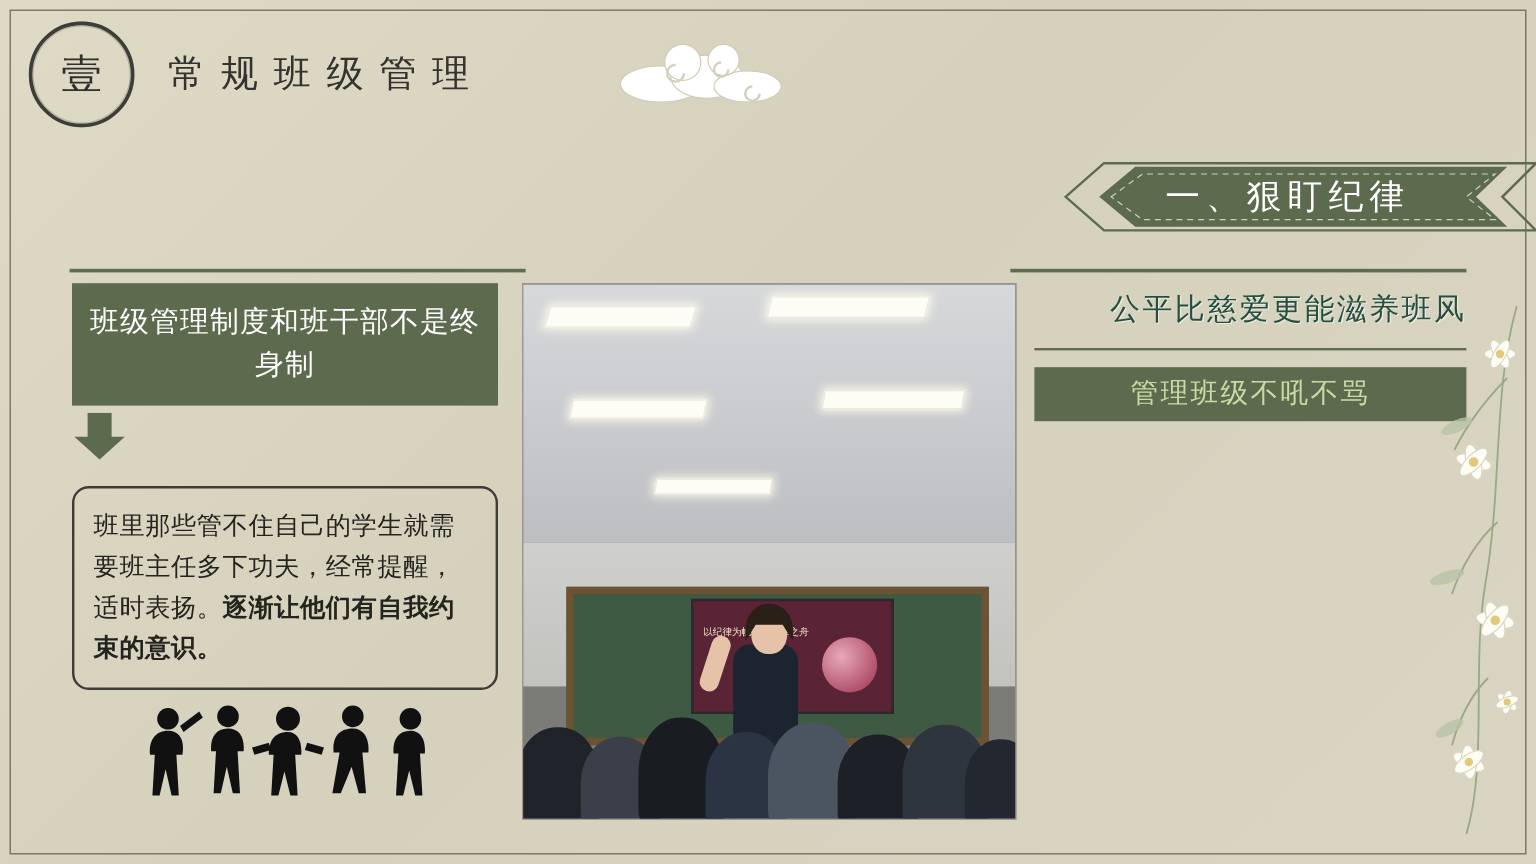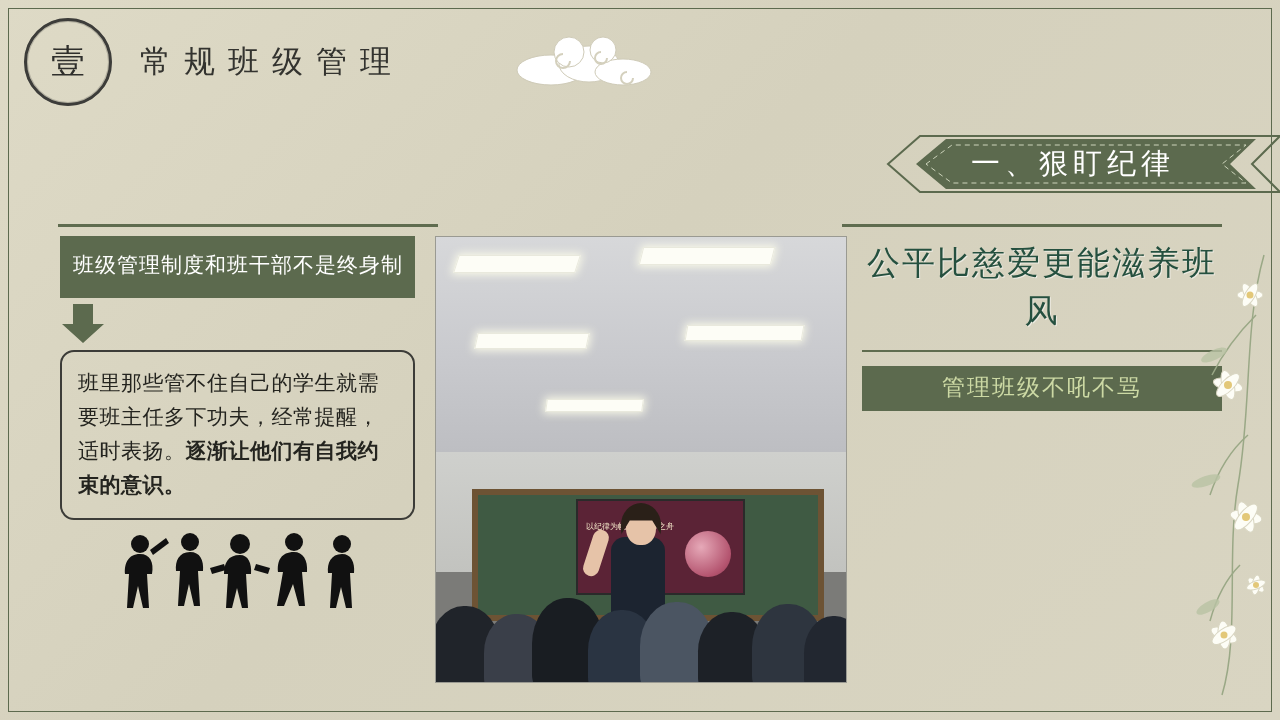--- a/index.html
+++ b/index.html
@@ -129,42 +129,42 @@
   .left-col {
     position: absolute;
     left: 60px;
     top: 236px;
     width: 355px;
   }
   .left-headbox {
     background: #5c6a4e;
     color: #ffffff;
     padding: 14px 12px 16px;
-    text-align: right;
-    font-size: 21px;
+    text-align: center;
+    font-size: 24px;
     line-height: 1.5;
     font-family: "DejaVu Serif", serif;
     letter-spacing: 1px;
   }
   .left-sub {
     margin-top: 22px;
     text-align: center;
     font-size: 28px;
     color: #6c7a57;
     letter-spacing: 3px;
     font-family: "DejaVu Serif", serif;
     text-shadow: 1px 1px 0 rgba(255,255,255,.5);
   }
   .arrow-down {
     margin: 6px auto 0;
     width: 46px;
     height: 40px;
   }
   .left-note {
-    margin-top: 2px;
+    margin-top: 16px;
     border: 2px solid #3c3c38;
     border-radius: 14px;
     padding: 14px 16px 16px;
     font-size: 21px;
     line-height: 1.62;
     color: #24241f;
     font-family: "DejaVu Serif", serif;
     letter-spacing: 0.5px;
   }
   .left-note b { font-weight: bold; }
@@ -273,25 +273,25 @@
   }
 
   
   .right-col {
     position: absolute;
     left: 862px;
     top: 240px;
     width: 360px;
   }
   .right-title {
-    text-align: center;
-    font-size: 33px;
+    text-align: right;
+    font-size: 25px;
     line-height: 1.45;
     color: #25503f;
-    font-family: Liberation Serif, serif;
+    font-family: Liberation Sans, sans-serif;
     letter-spacing: 2px;
     text-shadow: 1px 1px 0 rgba(255,255,255,.55);
   }
   .right-divider {
     margin: 14px 0 0 0;
     border-top: 2.5px solid #5f6c4f;
   }
   .right-sub {
     margin-top: 14px;
     background: #5c6a4e;

